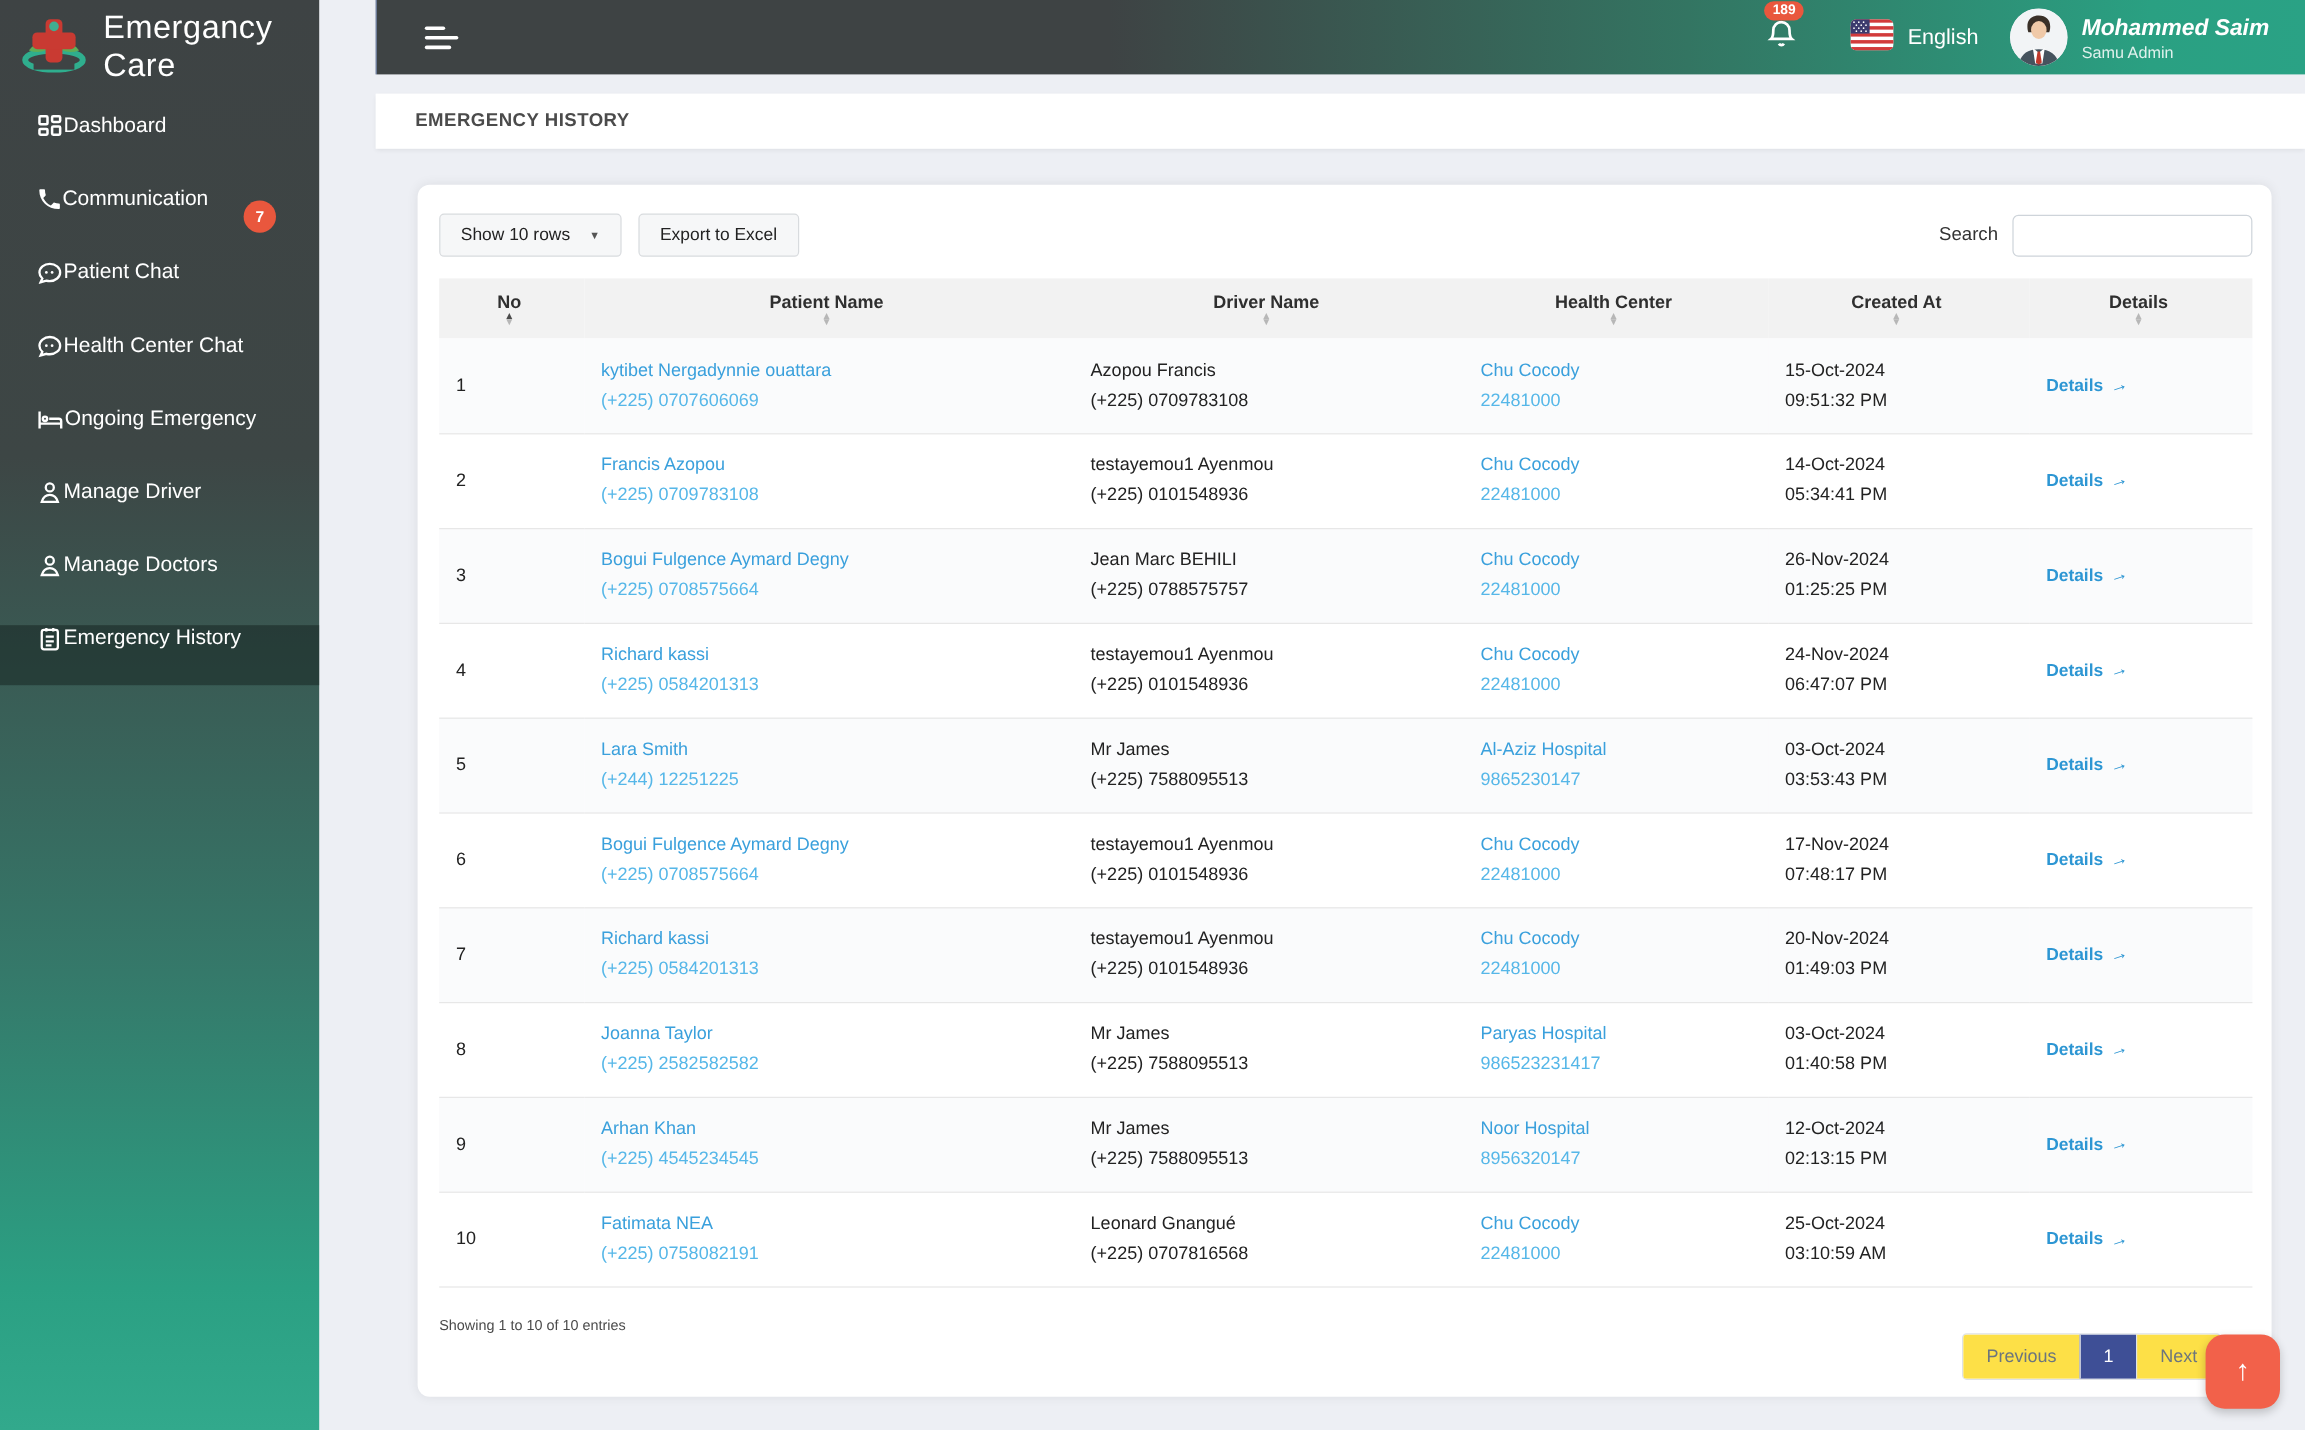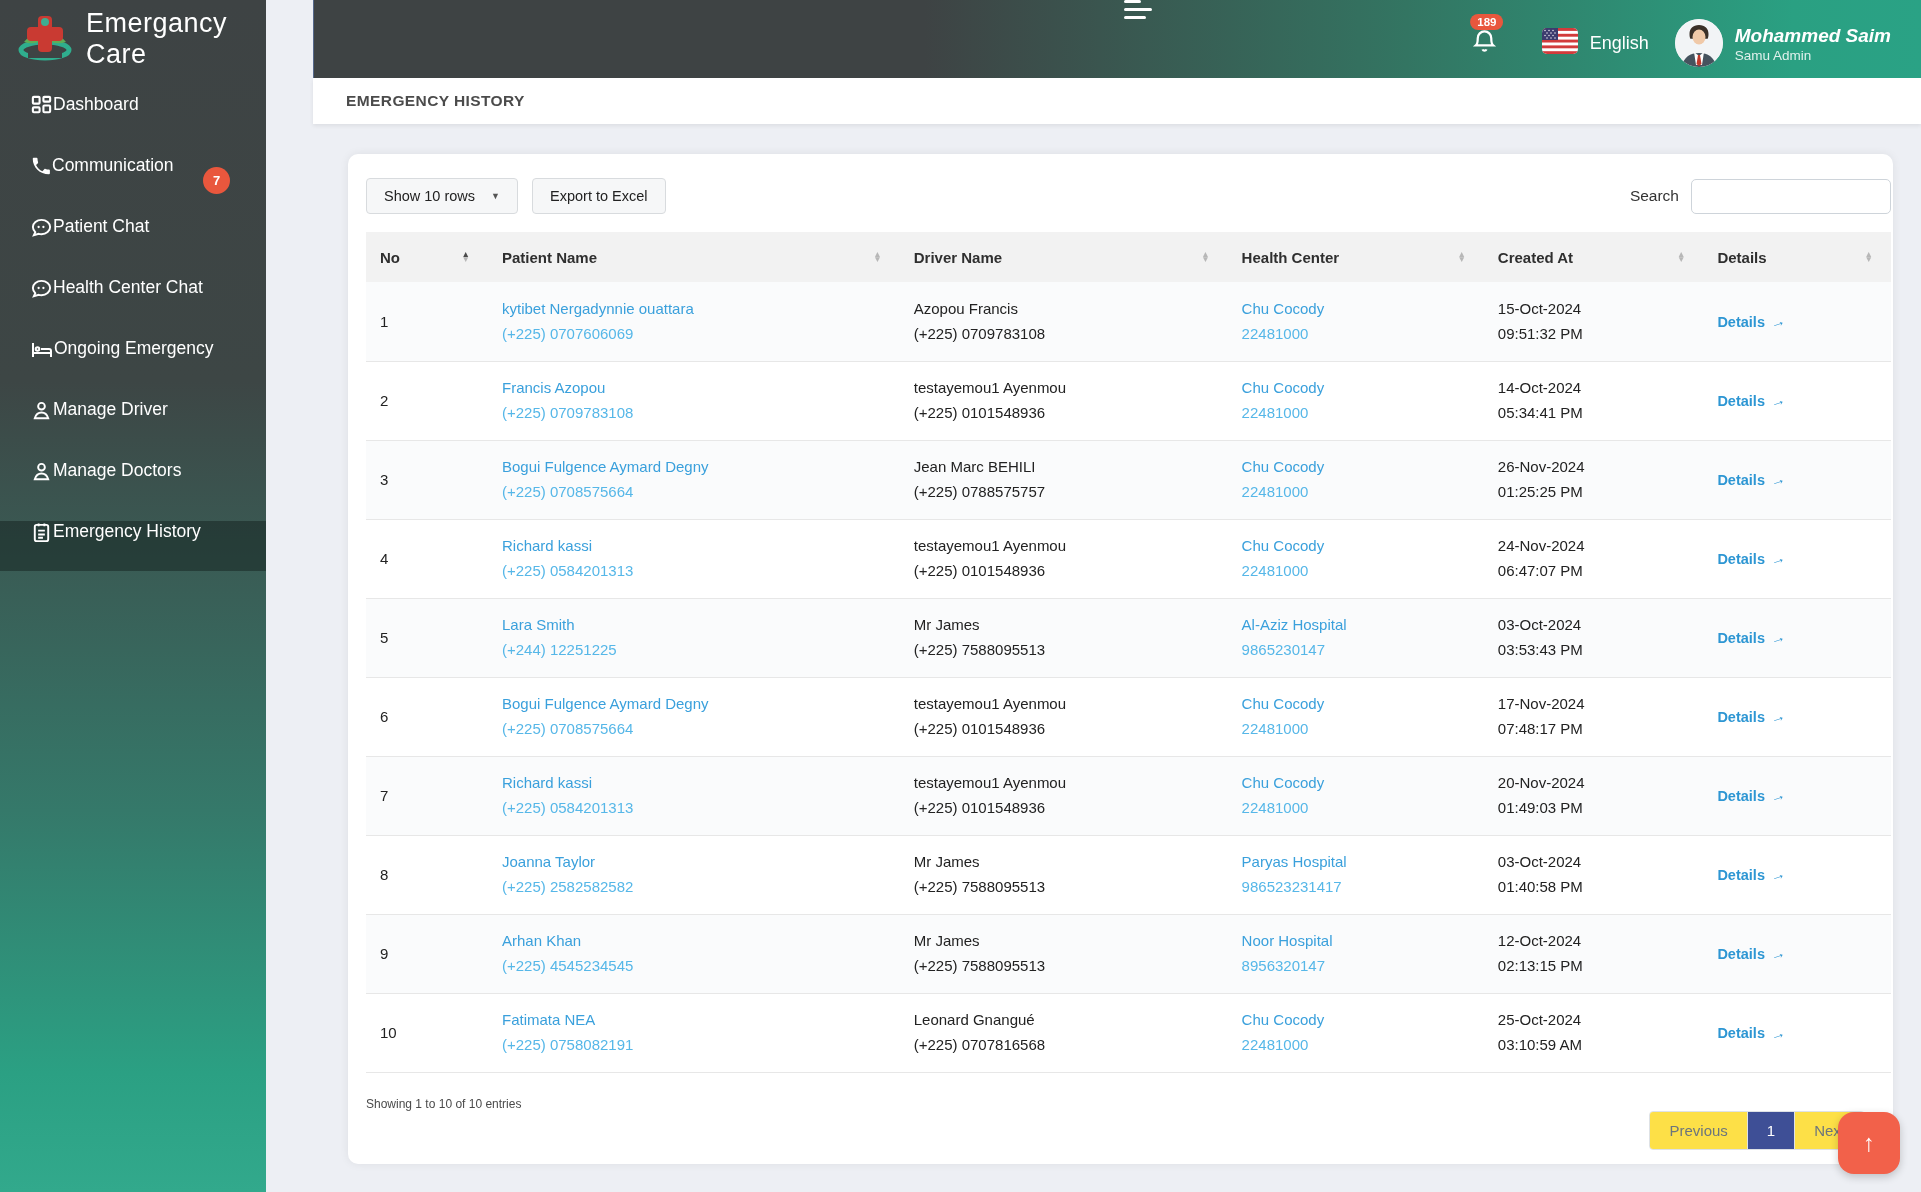--- a/index.html
+++ b/index.html
@@ -12,23 +12,23 @@
   .brand-text { color:#fff; font-size:27px; letter-spacing:0.5px; font-weight:400; }
   .nav { padding-top:16px; }
   .nav-item { height:50px; margin-bottom:11px; display:flex; align-items:flex-start; 
     padding-left:30px; color:#fff; font-size:17.5px; cursor:pointer; position:relative; }
   .nav-item.active { background:rgba(16,26,24,0.45); }
   .nav-item svg { flex:0 0 auto; }
   .nav-badge { position:absolute; right:36px; top:12px; width:27px; height:27px; border-radius:50%;
     background:#e9573d; color:#fff; font-size:13px; font-weight:bold; display:flex; align-items:center; justify-content:center; }
 
   
-  .topbar { position:absolute; left:313px; right:0; top:0; height:78px;
+  .topbar { position:absolute; left:313px; right:0; top:0; height:62px;
     background:linear-gradient(90deg,#3e4344 0%,#3e4344 38%,#337562 68%,#2aa082 92%,#2aa285 100%);
-    border-left:1px solid #55688b; display:flex; align-items:center; z-index:25;flex-direction:column; }
+    border-left:1px solid #55688b; display:flex; align-items:center; z-index:25; }
   .hamburger { margin-left:40px; cursor:pointer; display:flex; flex-direction:column; gap:5px; }
   .hamburger span { display:block; height:3px; background:#fff; border-radius:2px; }
   .hamburger .b1{ width:17px; } .hamburger .b2{ width:28px; } .hamburger .b3{ width:22px; }
   .topbar-right { margin-left:auto; display:flex; align-items:center; gap:26px; padding-right:30px; }
   .bell-wrap { position:relative; cursor:pointer; margin-right:18px; }
   .bell-badge { position:absolute; top:-14px; left:50%; transform:translateX(-42%);
     background:#e9573d; color:#fff; border-radius:10px; font-size:11.5px; font-weight:bold; padding:2px 7px; }
   .lang-wrap { display:flex; align-items:center; gap:12px; cursor:pointer; }
   .lang-label { color:#fff; font-size:18px; }
   .user-wrap { display:flex; align-items:center; gap:12px; cursor:pointer; }
@@ -36,37 +36,37 @@
   .user-name { color:#fff; font-size:19px; font-weight:bold; line-height:1.35;font-style:italic; }
   .user-role { color:rgba(255,255,255,0.85); font-size:13.5px; }
 
   
   .titlebar { position:absolute; left:313px; right:0; top:78px; height:46px; background:#ffffff;
     box-shadow:0 2px 4px rgba(0,0,0,0.07); display:flex; align-items:center; padding-left:33px; z-index:20; }
   .page-title { font-size:15.5px; font-weight:bold; letter-spacing:0.4px; color:#4b4b4b; }
 
   
   .main { position:absolute; left:313px; top:124px; right:0; bottom:0; background:#edeff4; padding:30px 28px 28px 35px; }
-  .card { background:#fff; border-radius:10px; box-shadow:0 0 10px rgba(0,0,0,0.07); height:100%; padding:24px 2px 18px 18px; position:relative; }
+  .card { background:#fff; border-radius:10px; box-shadow:0 0 10px rgba(0,0,0,0.07); height:100%; padding:24px 16px 18px 18px; position:relative; }
 
   .toolbar { display:flex; align-items:center; margin-bottom:18px; }
   .btn { background:#f6f7f8; border:1px solid #d8dbde; border-radius:4px; font-size:14.5px; color:#222;
     padding:9px 17px; cursor:pointer; font-family:inherit; }
   .btn.rows { margin-right:14px; display:inline-flex; align-items:center; gap:16px; }
   .caret { font-size:9px; color:#555; }
   .search-wrap { margin-left:auto; display:flex; align-items:center; gap:12px; }
   .search-label { font-size:15.5px; color:#333;margin-left:24px; }
   .search-input { width:200px; height:35px; border:1px solid #ced4da; border-radius:5px; padding:0 10px; font-size:14px; }
 
   
   table { width:100%; border-collapse:collapse; table-layout:fixed; }
   col.c-no{width:8%;} col.c-patient{width:27%;} col.c-driver{width:21.5%;} col.c-health{width:16.8%;} col.c-created{width:14.4%;} col.c-details{width:12.3%;}
   thead th { background:#f2f2f2; height:50px; font-size:15px; font-weight:bold; color:#2f2f2f; text-align:left;
     padding:0 18px 0 14px; cursor:pointer; }
-  thead th .th-inner { display:flex; align-items:center; justify-content:space-between; }
+  thead th .th-inner { display:flex; align-items:center; justify-content:space-between;flex-direction:column; }
   .sorters { display:flex; flex-direction:column; line-height:0.55; font-size:8.5px; color:#b7b7b7; }
   .sorters .on { color:#4a4a4a; }
   tbody td { height:79px; font-size:15px; color:#222; padding:0 14px; border-top:1px solid #e7e7e7; vertical-align:middle; }
   tbody tr:first-child td { border-top:none; }
   tbody tr:nth-child(odd) { background:#fafbfc; }
   .line { line-height:1.35; margin:4.5px 0; }
   a.blue { color:#3aa0dc; text-decoration:none; cursor:pointer; display:inline-block; }
   a.blue-light { color:#56b7e8; text-decoration:none; cursor:pointer; display:inline-block; }
   .details-link { color:#2d96d3; font-size:14.5px; font-weight:bold; text-decoration:none; cursor:pointer; display:inline-flex; align-items:center; gap:5px; }
   .details-arrow { display:inline-block; transform:rotate(-18deg); font-weight:normal; font-size:15px; }

